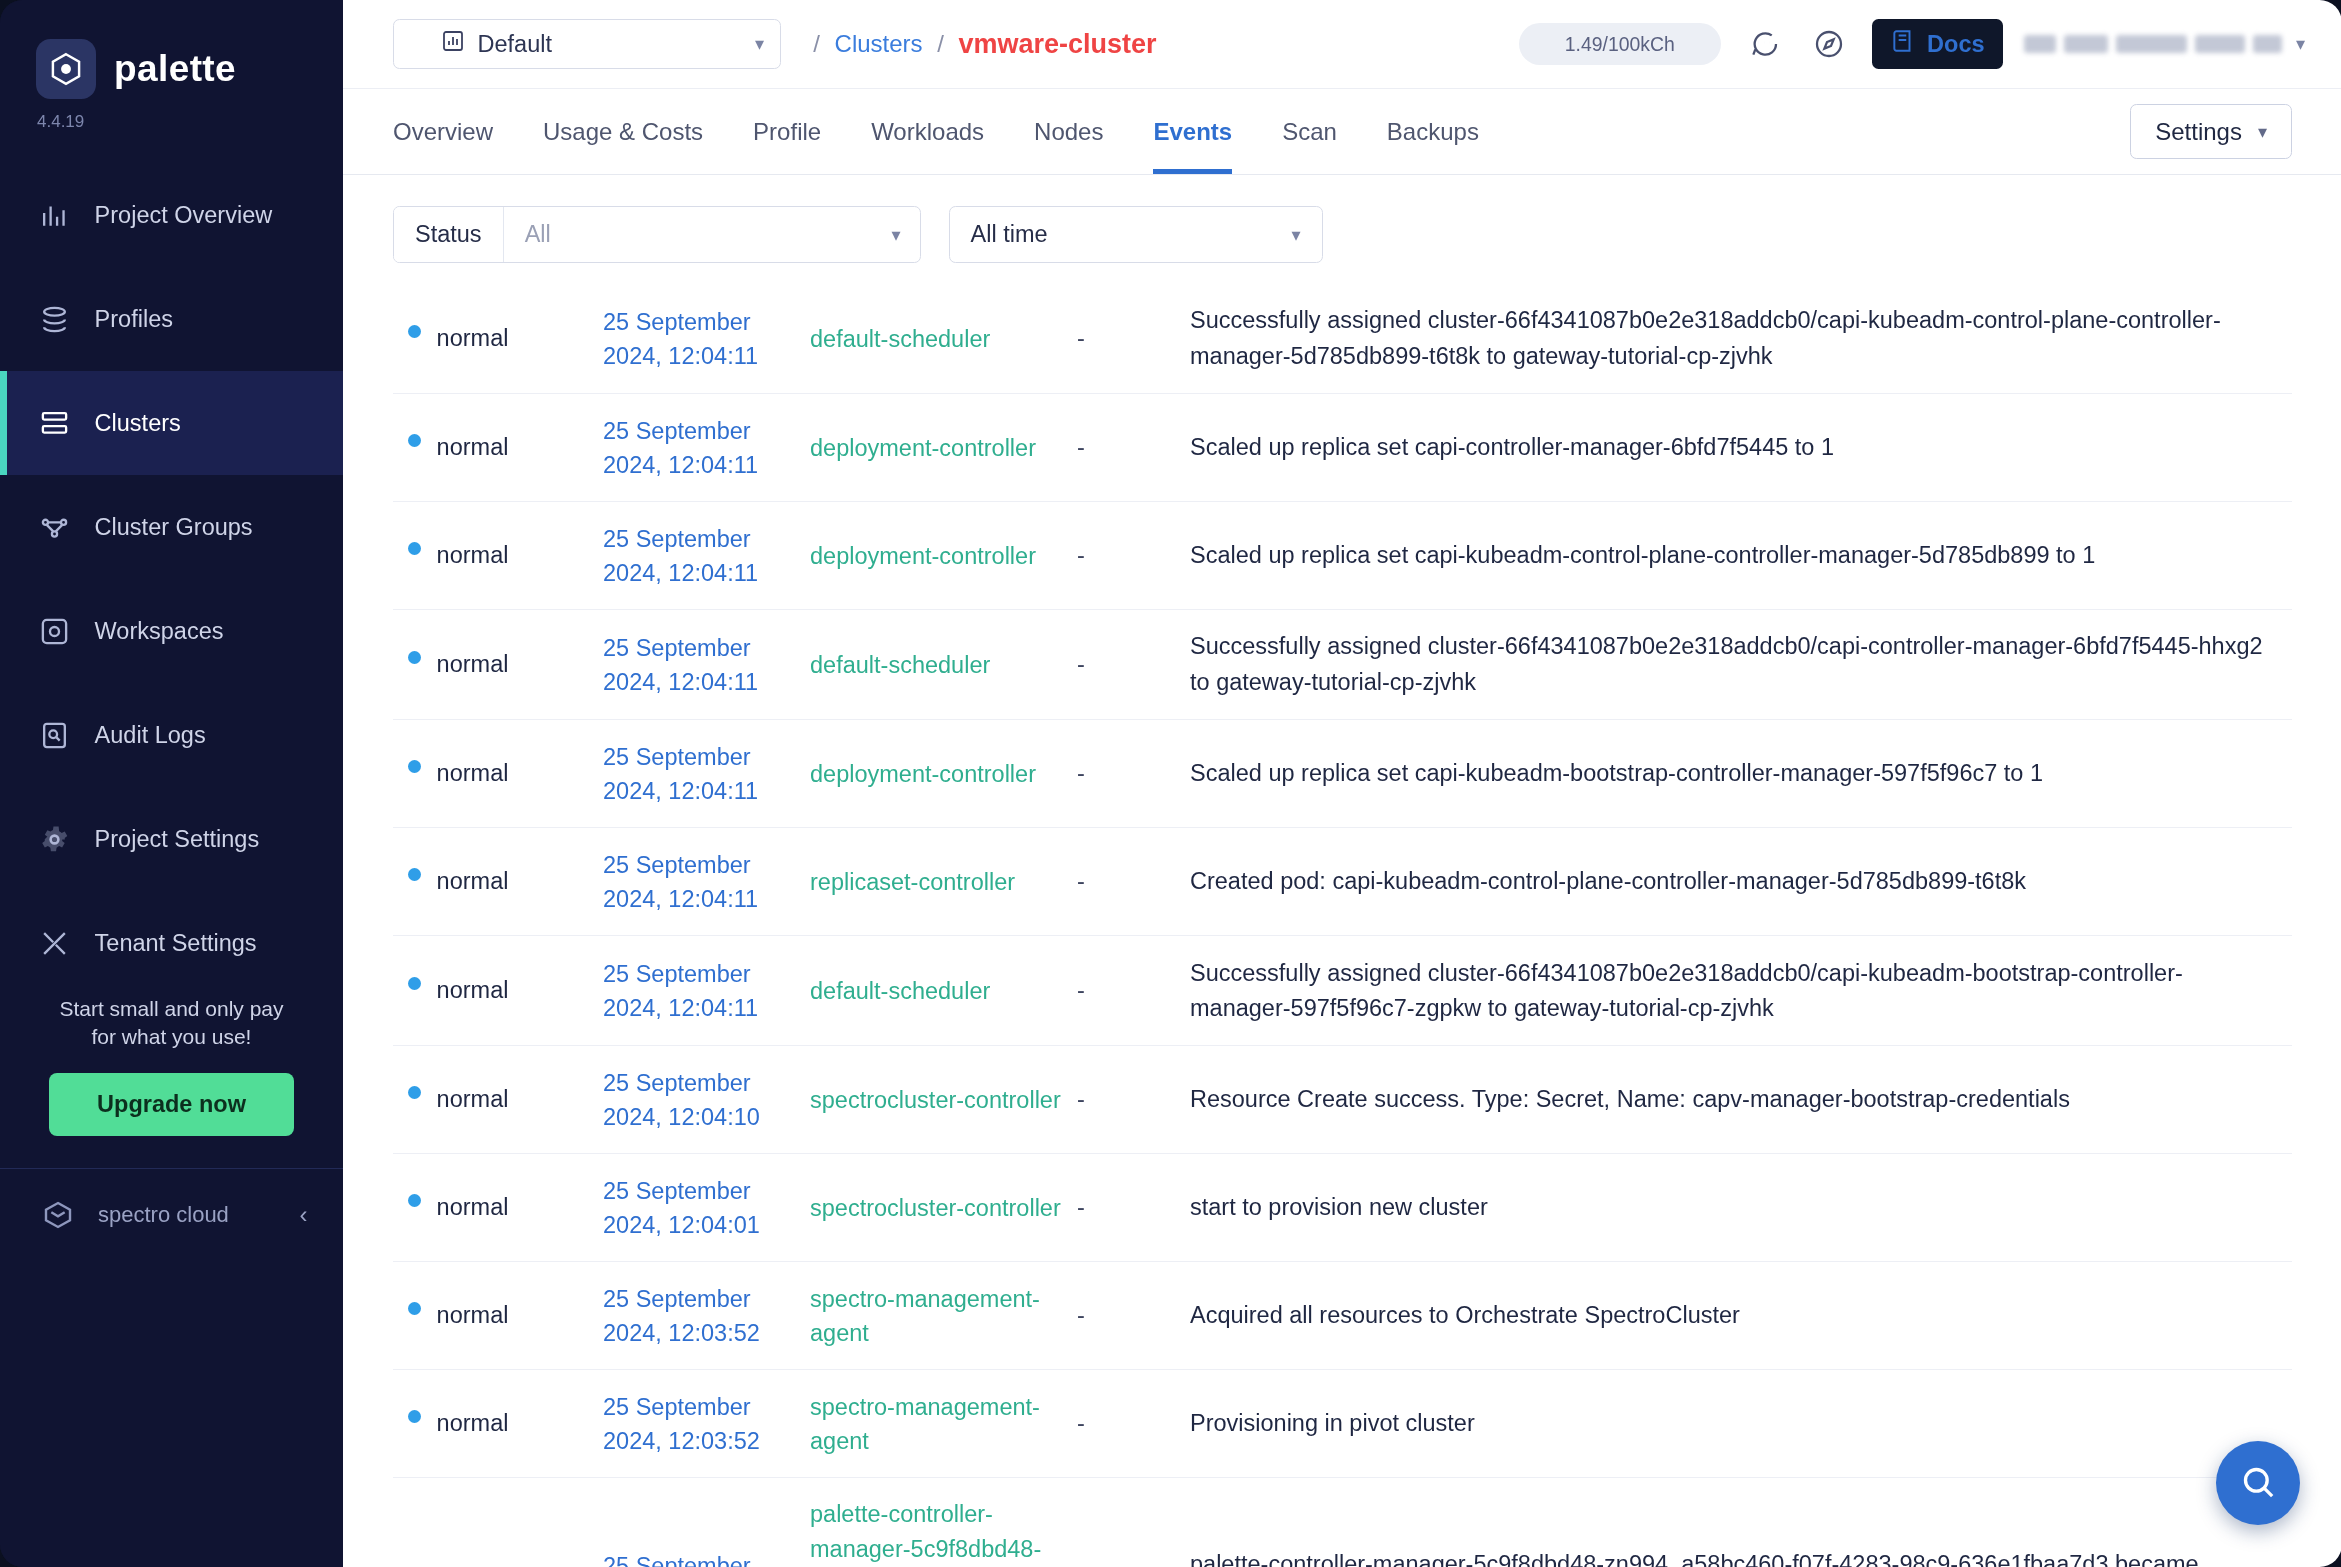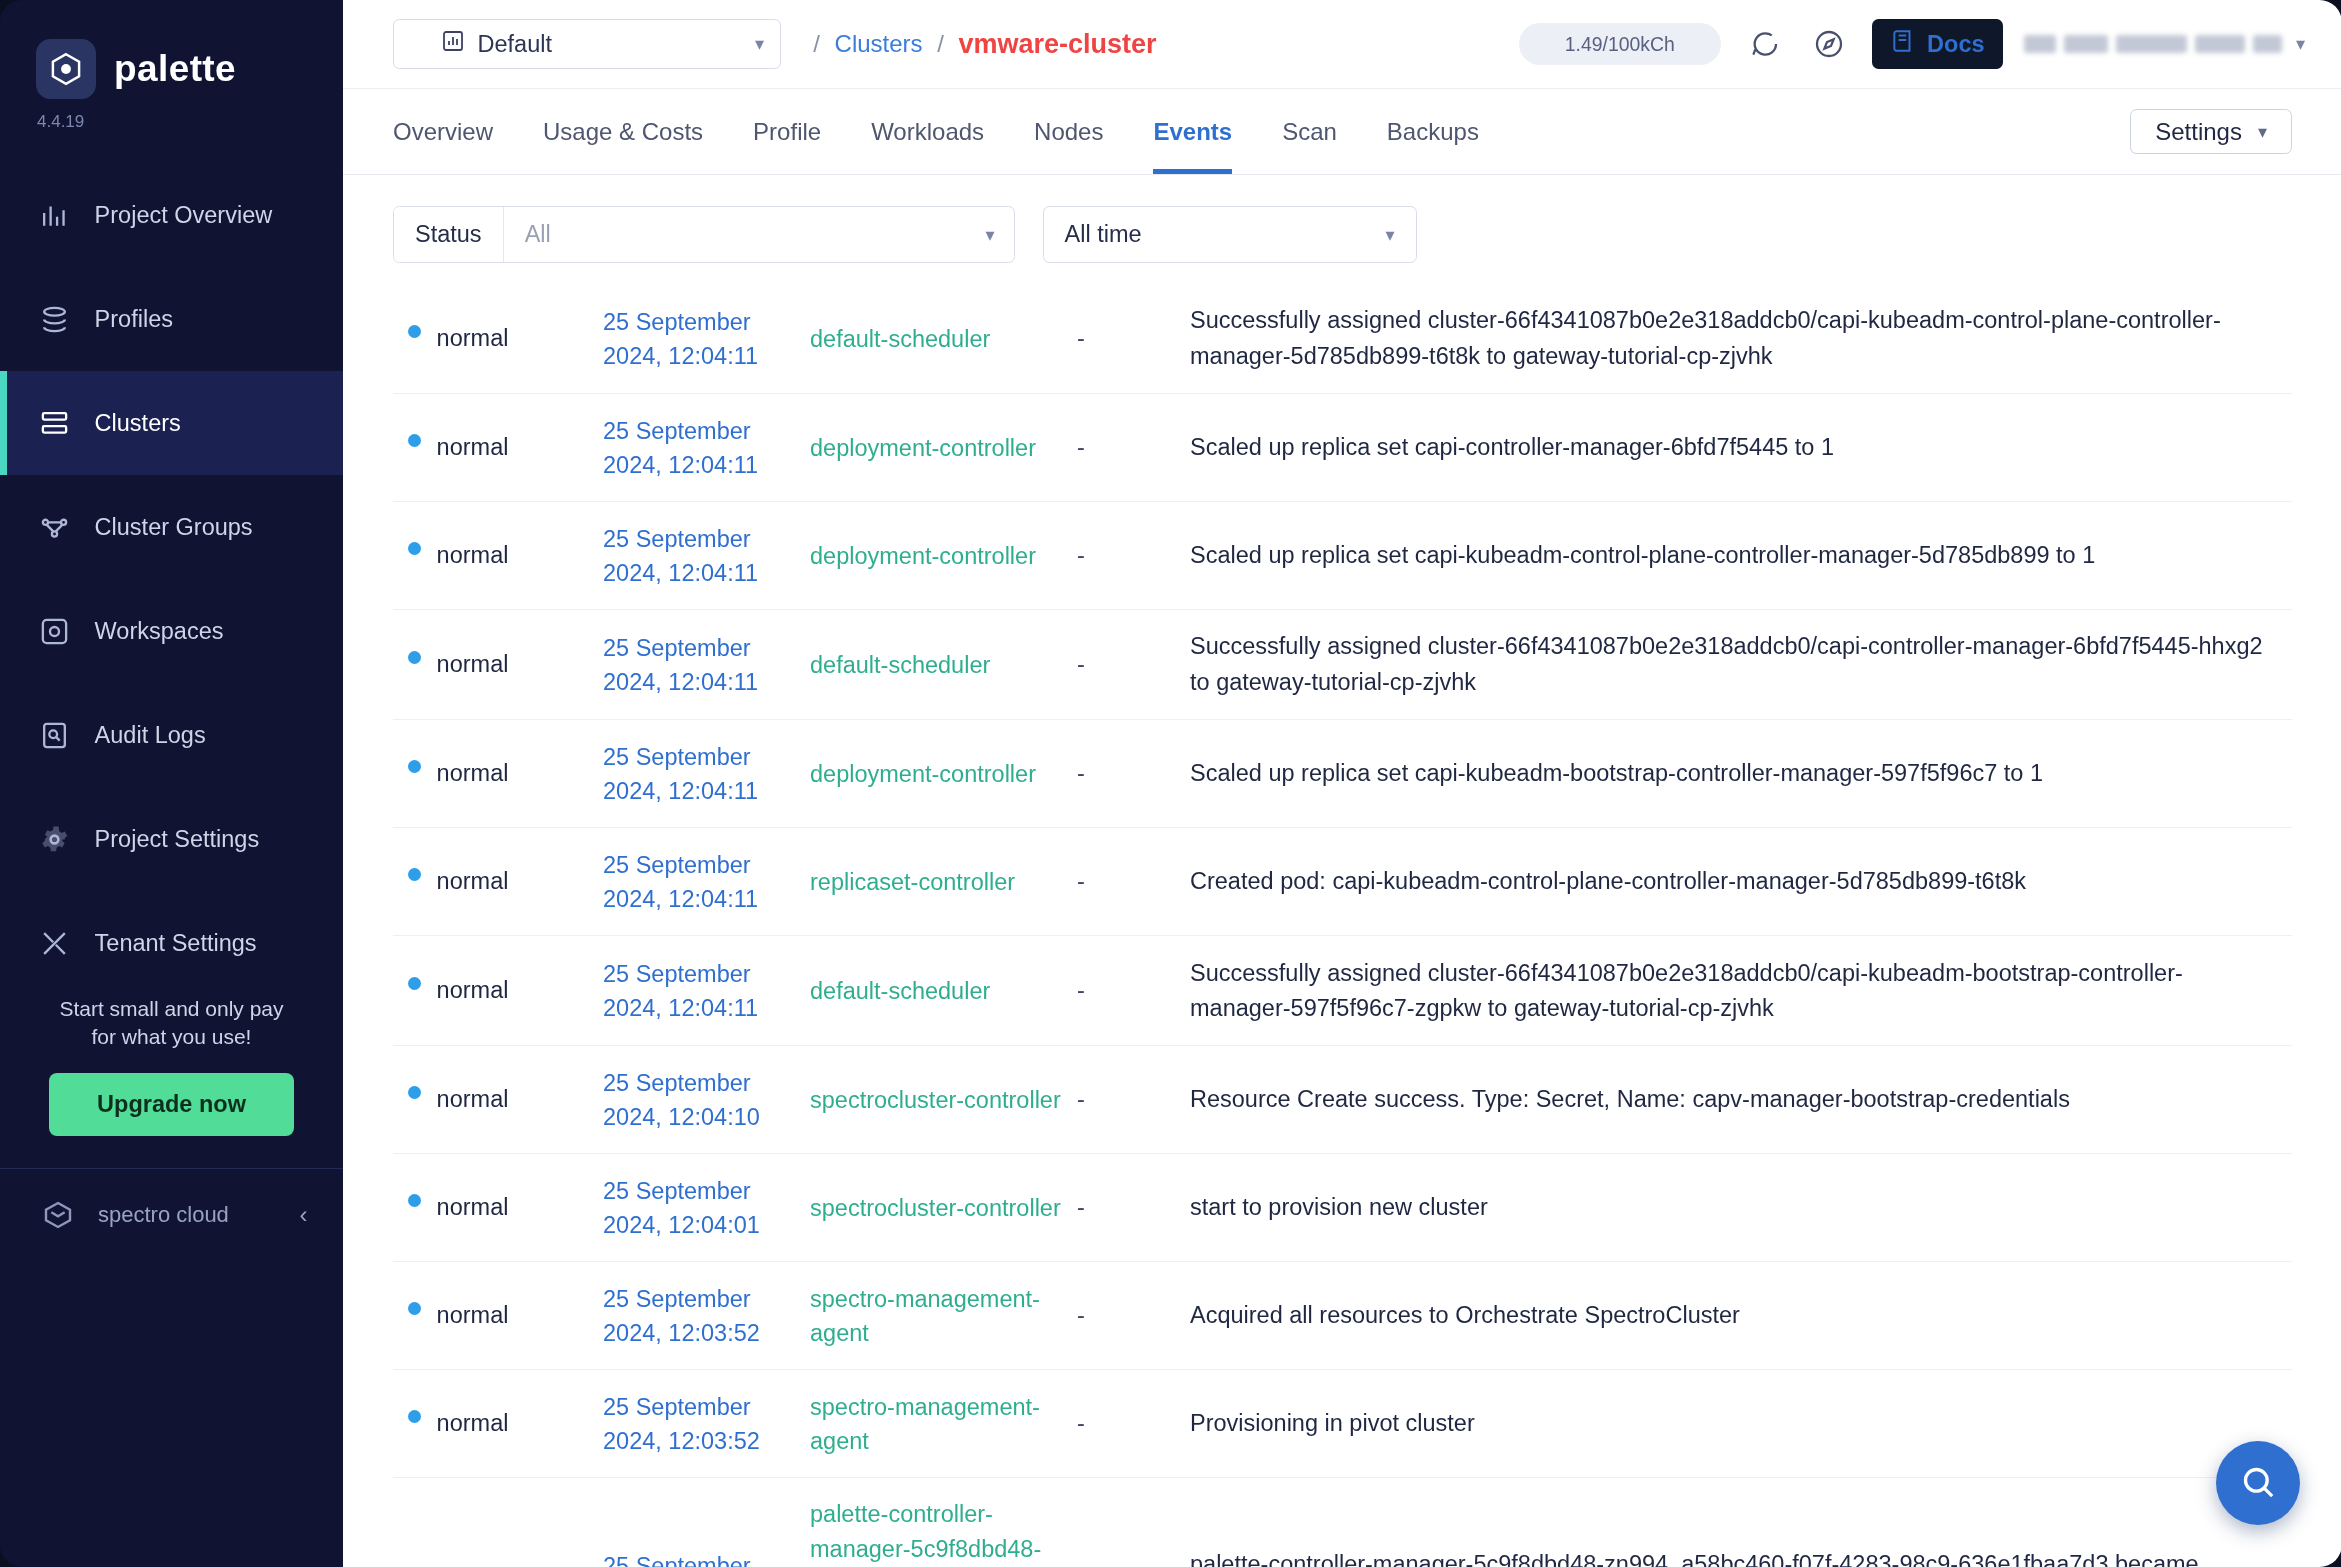--- a/index.html
+++ b/index.html
@@ -249,42 +249,42 @@
     position: absolute;
     left: 0; right: 0; bottom: 0;
     height: 4.9px;
     background: #2f6fd0;
   }
   .settings-btn {
     margin-left: auto;
     display: flex; align-items: center; gap: 16px;
     border: 0.8px solid #ccd2e2;
     border-radius: 6.5px;
-    height: 45px;
+    height: 55px;
     padding: 16px 24px;
     font-size: 24px;
     color: #1f2742;
     cursor: pointer;
   }
   .settings-btn .chev { color: #626a89; font-size: 18px; }
 
   
   .filters {
     padding: 31px 50px 21px 50px;
     display: flex;
     gap: 27.5px;
     align-items: center;
   }
   .status-filter {
     display: flex;
     align-items: center;
     border: 0.8px solid #d8dce8;
     border-radius: 6.5px;
     height: 57px;
-    width: 622px;
+    width: 528px;
     overflow: hidden;
   }
   .status-filter .label {
     padding: 0 21px;
     font-size: 23.5px;
     color: #262d48;
     border-right: 0.8px solid #e3e7f0;
     height: 100%;
     display: flex; align-items: center;
     background: #fff;

